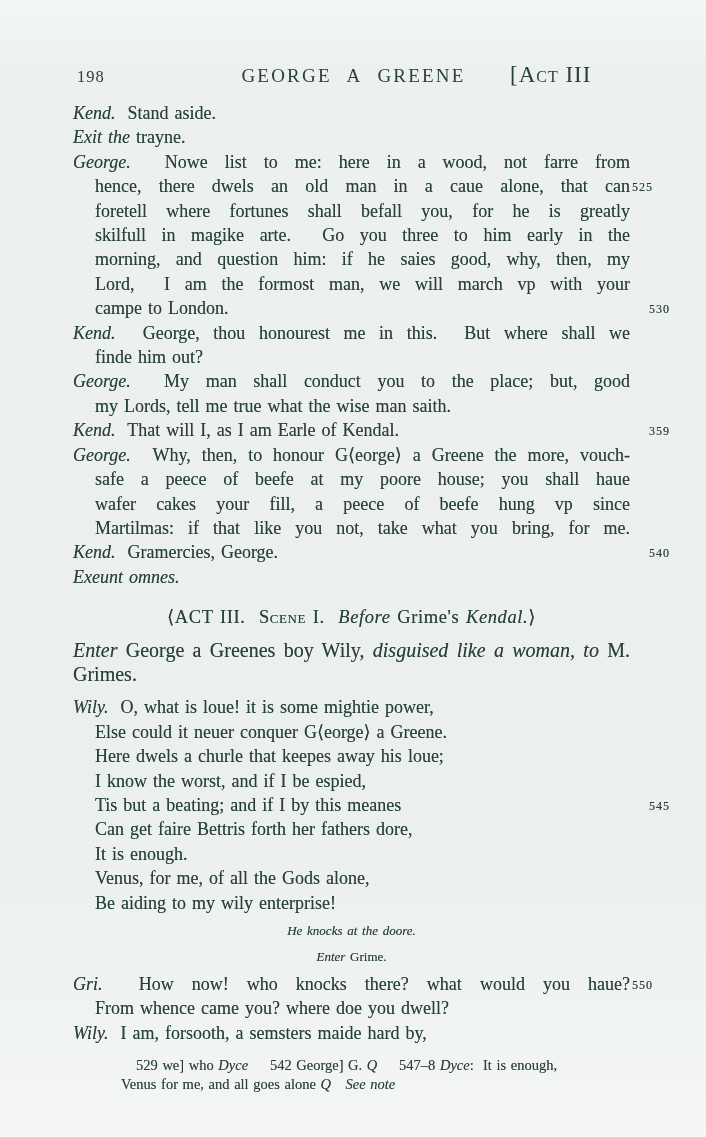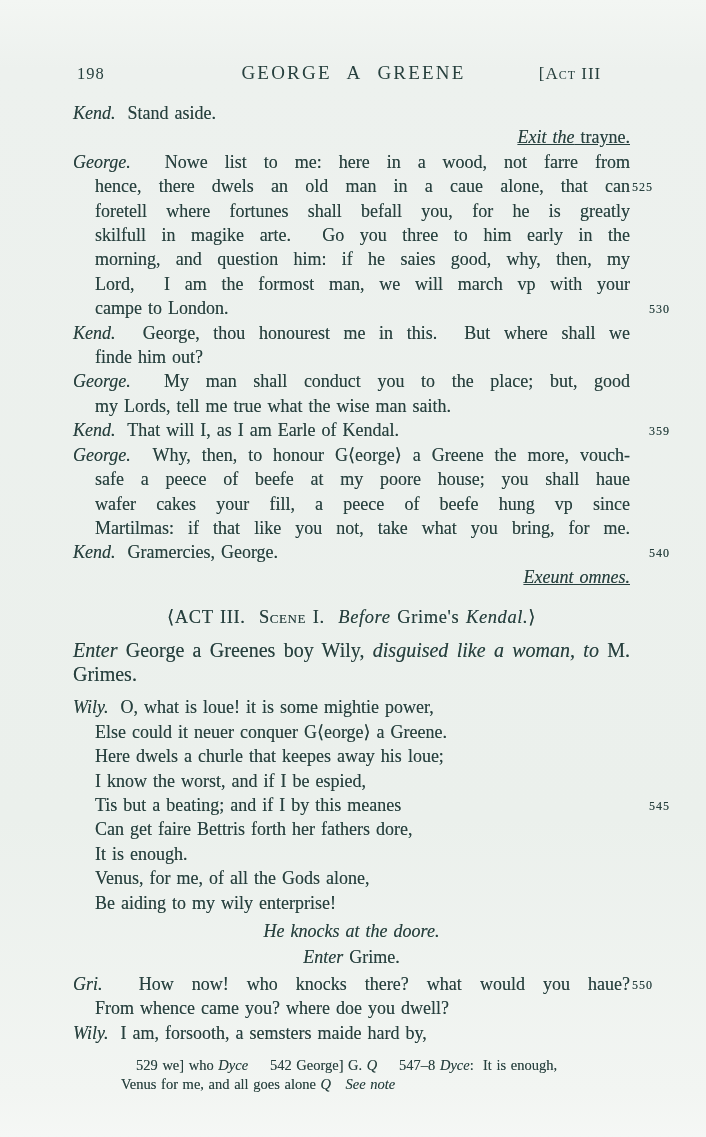--- a/index.html
+++ b/index.html
@@ -11,34 +11,34 @@
     -webkit-font-smoothing:antialiased;
   }
   #page{position:relative;width:656px;height:1137px;border-radius:21px;}
   
   #header{
     position:absolute;top:62px;left:73px;width:557px;height:26px;
     display:flex;align-items:baseline;
   }
   #page-number{width:120px;font-size:16.5px;padding-left:4px;letter-spacing:1px;}
   #running-title{flex:1;text-align:center;font-size:19px;letter-spacing:2.2px;word-spacing:9px;}
-  #act-label{width:120px;text-align:center;font-size:17px;font-variant:small-caps;letter-spacing:1px;}
+  #act-label{width:120px;text-align:left;font-size:23px;font-variant:small-caps;letter-spacing:1px;}
   
   #text-block{
     position:absolute;top:101px;left:73px;width:557px;
     font-size:18px;
   }
   .line{
     position:relative;line-height:24.4px;white-space:pre-wrap;
     word-spacing:1.5px;
     text-shadow:0 0 0.5px rgba(39,64,62,.55);
   }
   .line.cont{padding-left:22px;}
-  .line.right{text-align:right;text-decoration:underline;}
-  .line.center{text-align:center;font-size:18px;margin-top:2px;}
+  .line.right{}
+  .line.center{text-align:center;font-size:13px;margin-top:2px;}
   .line.heading{text-align:center;font-size:18.5px;letter-spacing:.6px;margin-top:16px;}
   .line.enter{font-size:20px;margin-top:8px;margin-bottom:9px;}
   .line.just{text-align:justify;text-align-last:justify;}
   .line.cont + .line.center{margin-top:4px;}
   .center + .line.speech{margin-top:2px;}
   .it{font-style:italic;}
   .sc{font-variant:small-caps;}
   .lnum{
     position:absolute;right:-40px;top:1px;width:38px;
     font-size:12px;text-align:right;letter-spacing:1px;

